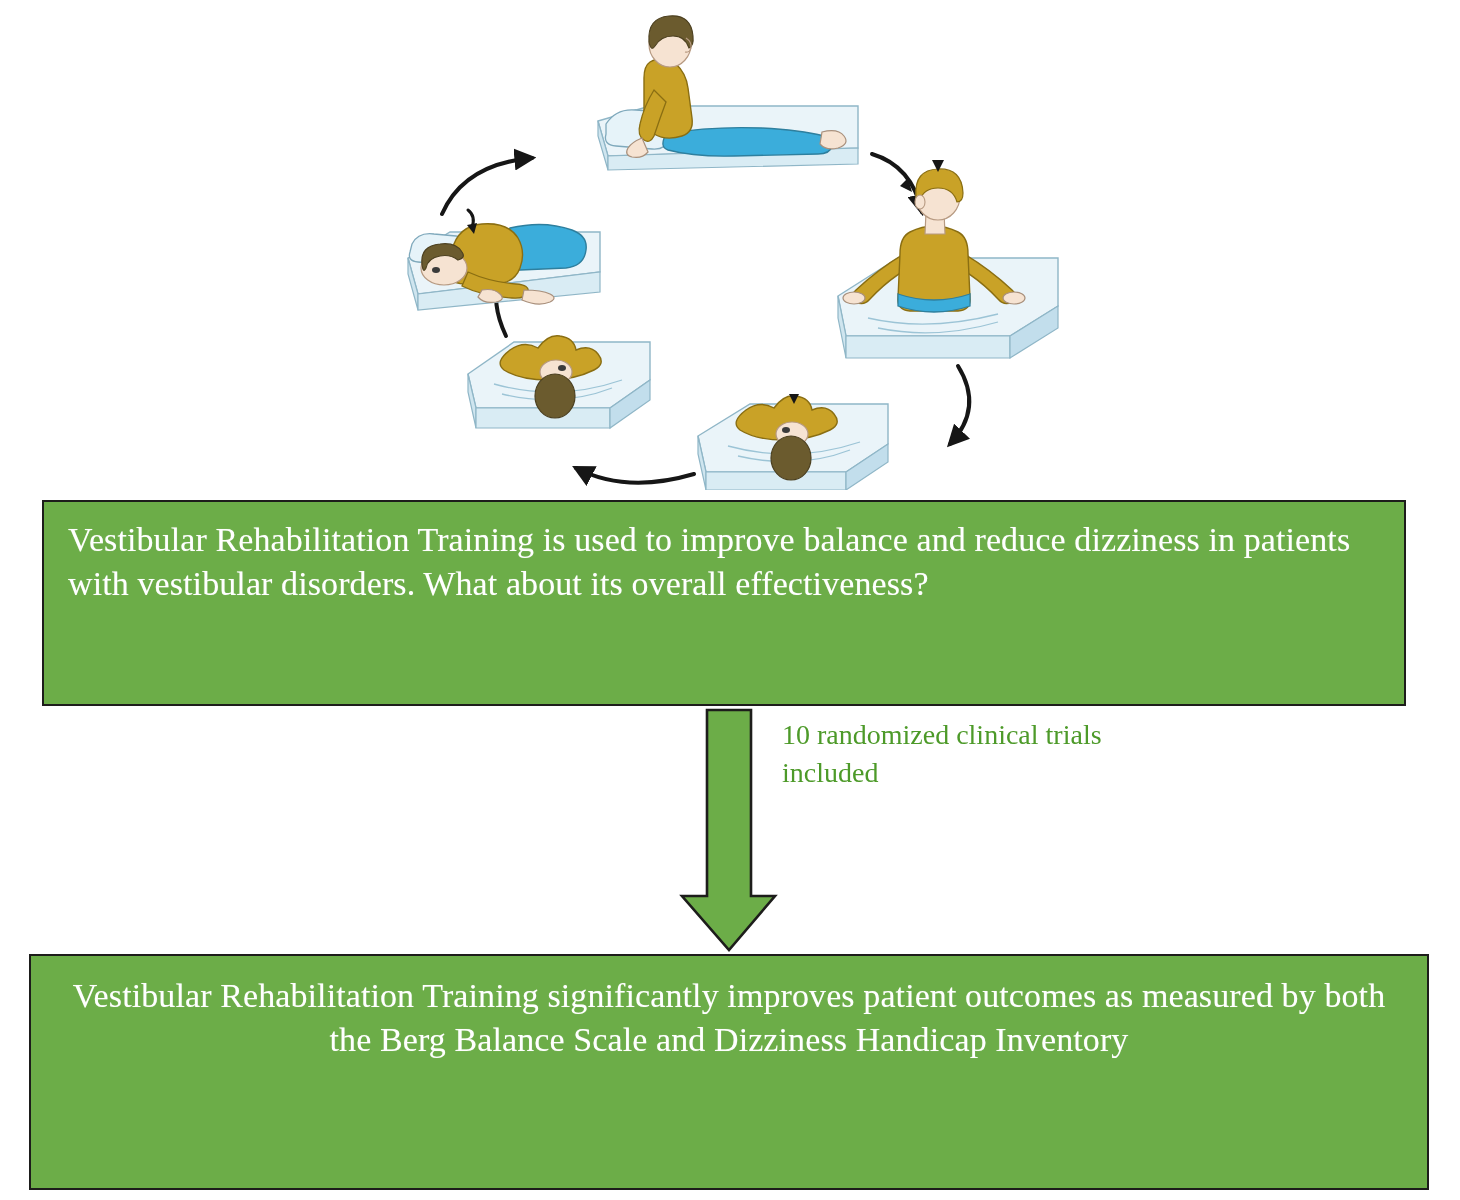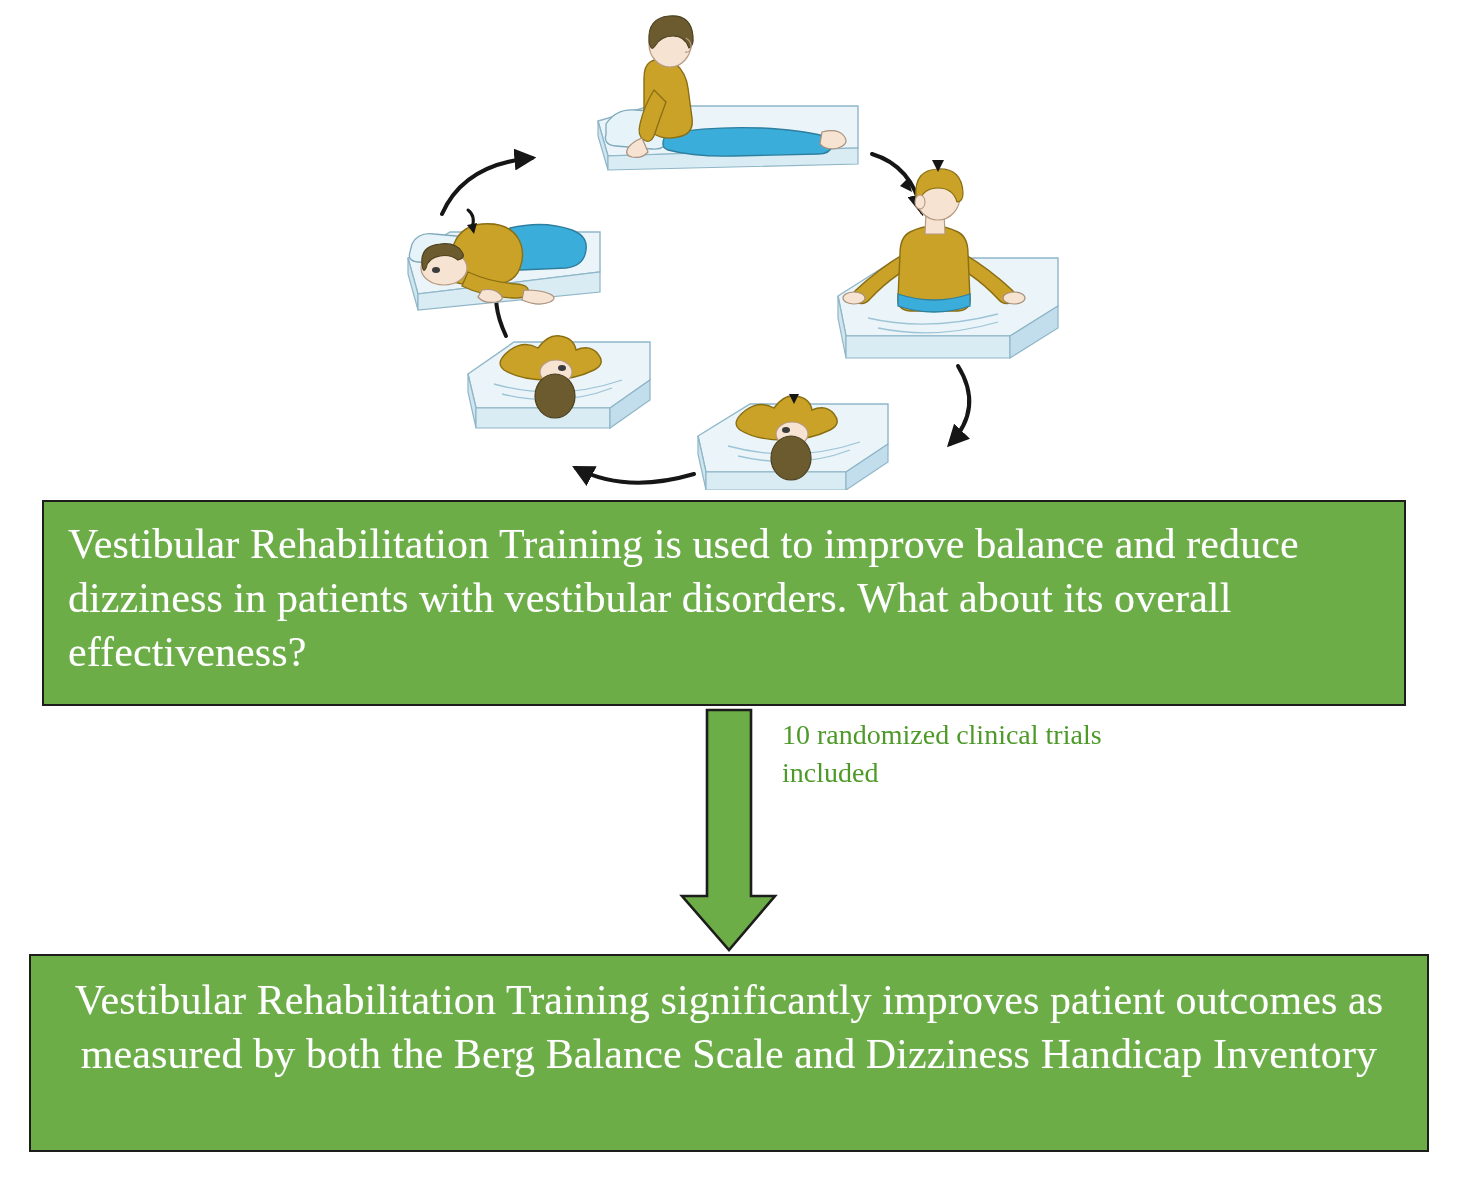--- a/index.html
+++ b/index.html
@@ -41,26 +41,26 @@
     left: 42px;
     top: 500px;
     width: 1364px;
     height: 206px;
     padding: 16px 22px 10px 24px;
   }
   #bottom-box {
     left: 29px;
     top: 954px;
     width: 1400px;
-    height: 198px;
+    height: 236px;
     padding: 18px 26px 12px 26px;
   }
   .stmt-text {
     margin: 0;
-    font-size: 42px;
+    font-size: 34px;
     line-height: 1.28;
     letter-spacing: 0.1px;
     text-shadow: 0 0 1px rgba(255,255,255,0.35);
   }
   #top-box .stmt-text { text-align: left; }
   #bottom-box .stmt-text { text-align: center; }
 
   
   #flow-arrow {
     position: absolute;

